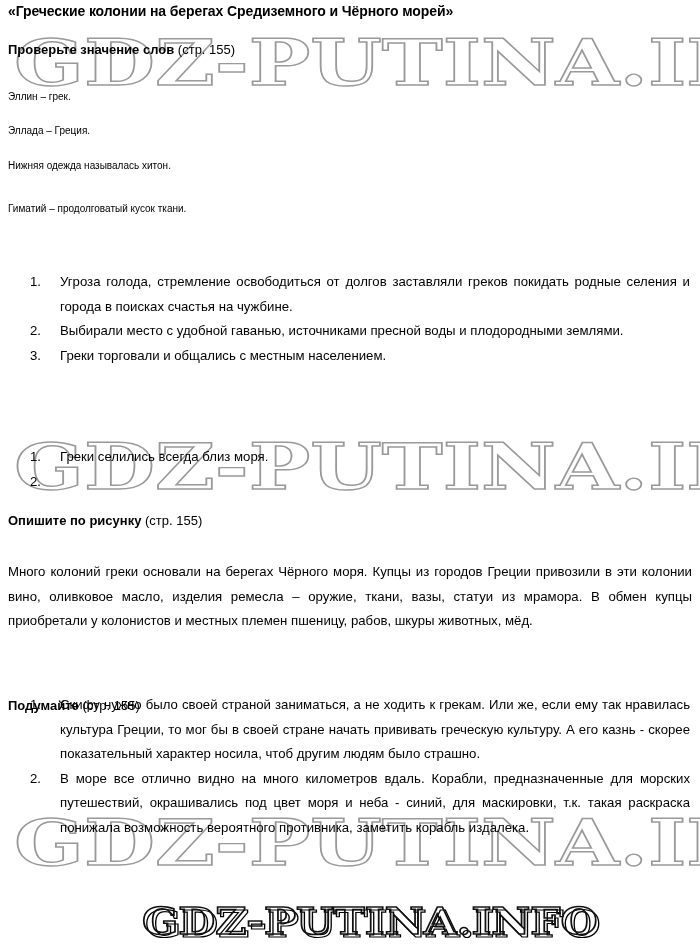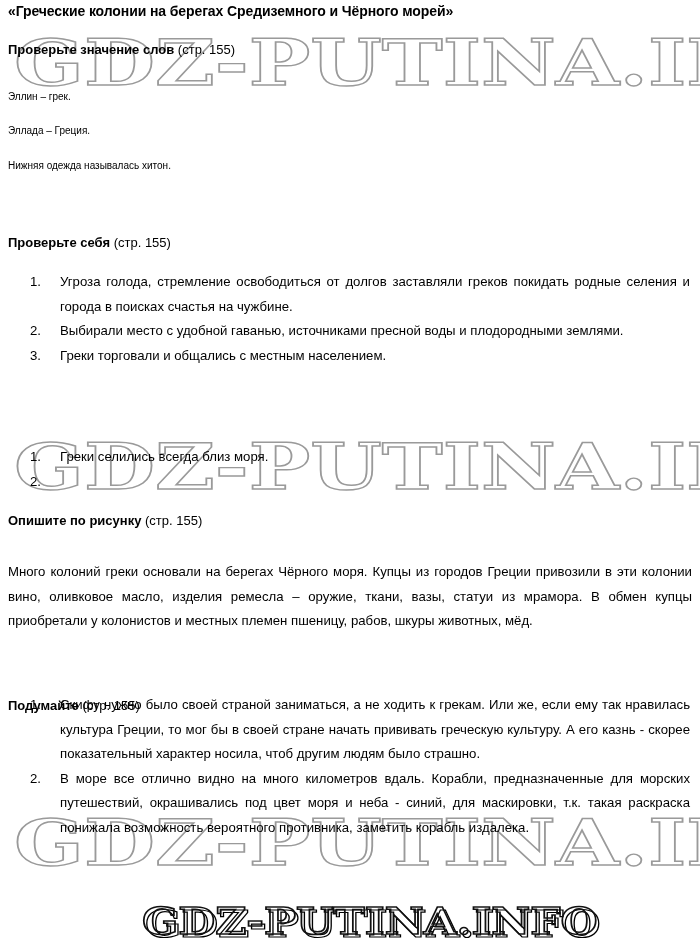--- a/index.html
+++ b/index.html
@@ -147,24 +147,22 @@
 
   <div class="blk doc-title">«Греческие колонии на берегах Средиземного и Чёрного морей»</div>
 
   <div class="blk section-head" style="top:42px;">
     <b>Проверьте значение слов</b><span> </span><span class="page-ref">(стр. 155)</span>
   </div>
 
   <div class="blk defline" style="top:88px;">Эллин – грек.</div>
   <div class="blk defline" style="top:122px;">Эллада – Греция.</div>
   <div class="blk defline" style="top:157px;">Нижняя одежда называлась хитон.</div>
-
-  <div class="blk section-head" style="top:235px;">
-    <b>Проверьте себя</b><span> </span><span class="page-ref">(стр. 155)</span>
-  </div>
+  <div class="blk defline" style="top:200px;">Гиматий – продолговатый кусок ткани.</div>
+
 
   <ol class="numlist" style="top:270px;">
     <li>
       <span class="marker">1.</span>
       <span>Угроза голода, стремление освободиться от долгов заставляли греков покидать родные селения и города в поисках счастья на чужбине.</span>
     </li>
     <li>
       <span class="marker">2.</span>
       <span>Выбирали место с удобной гаванью, источниками пресной воды и плодородными землями.</span>
     </li>

